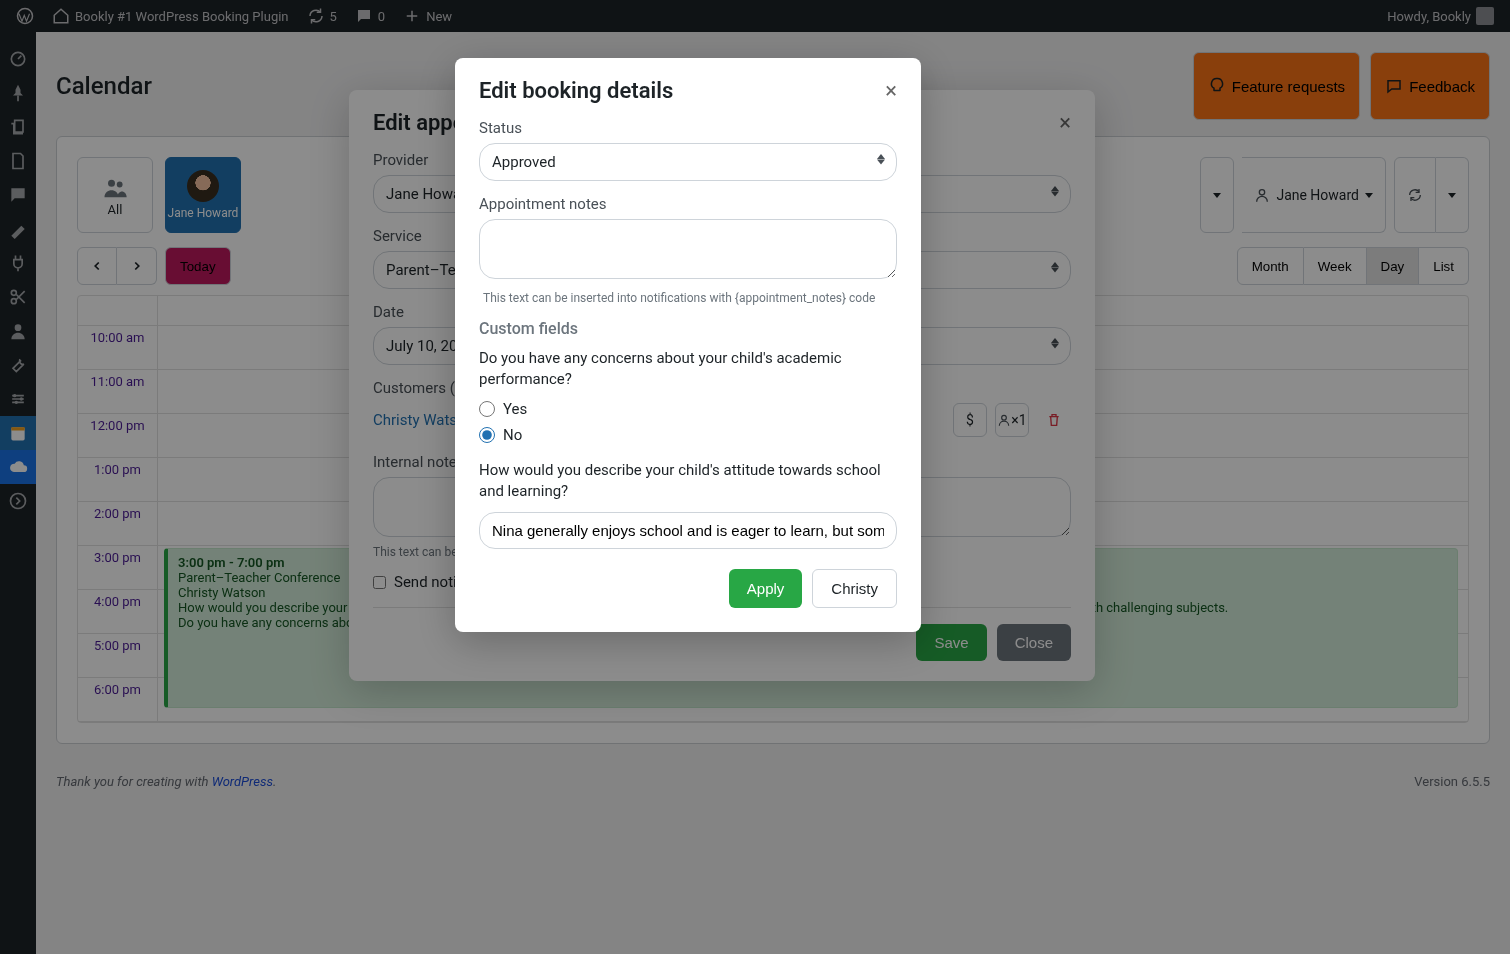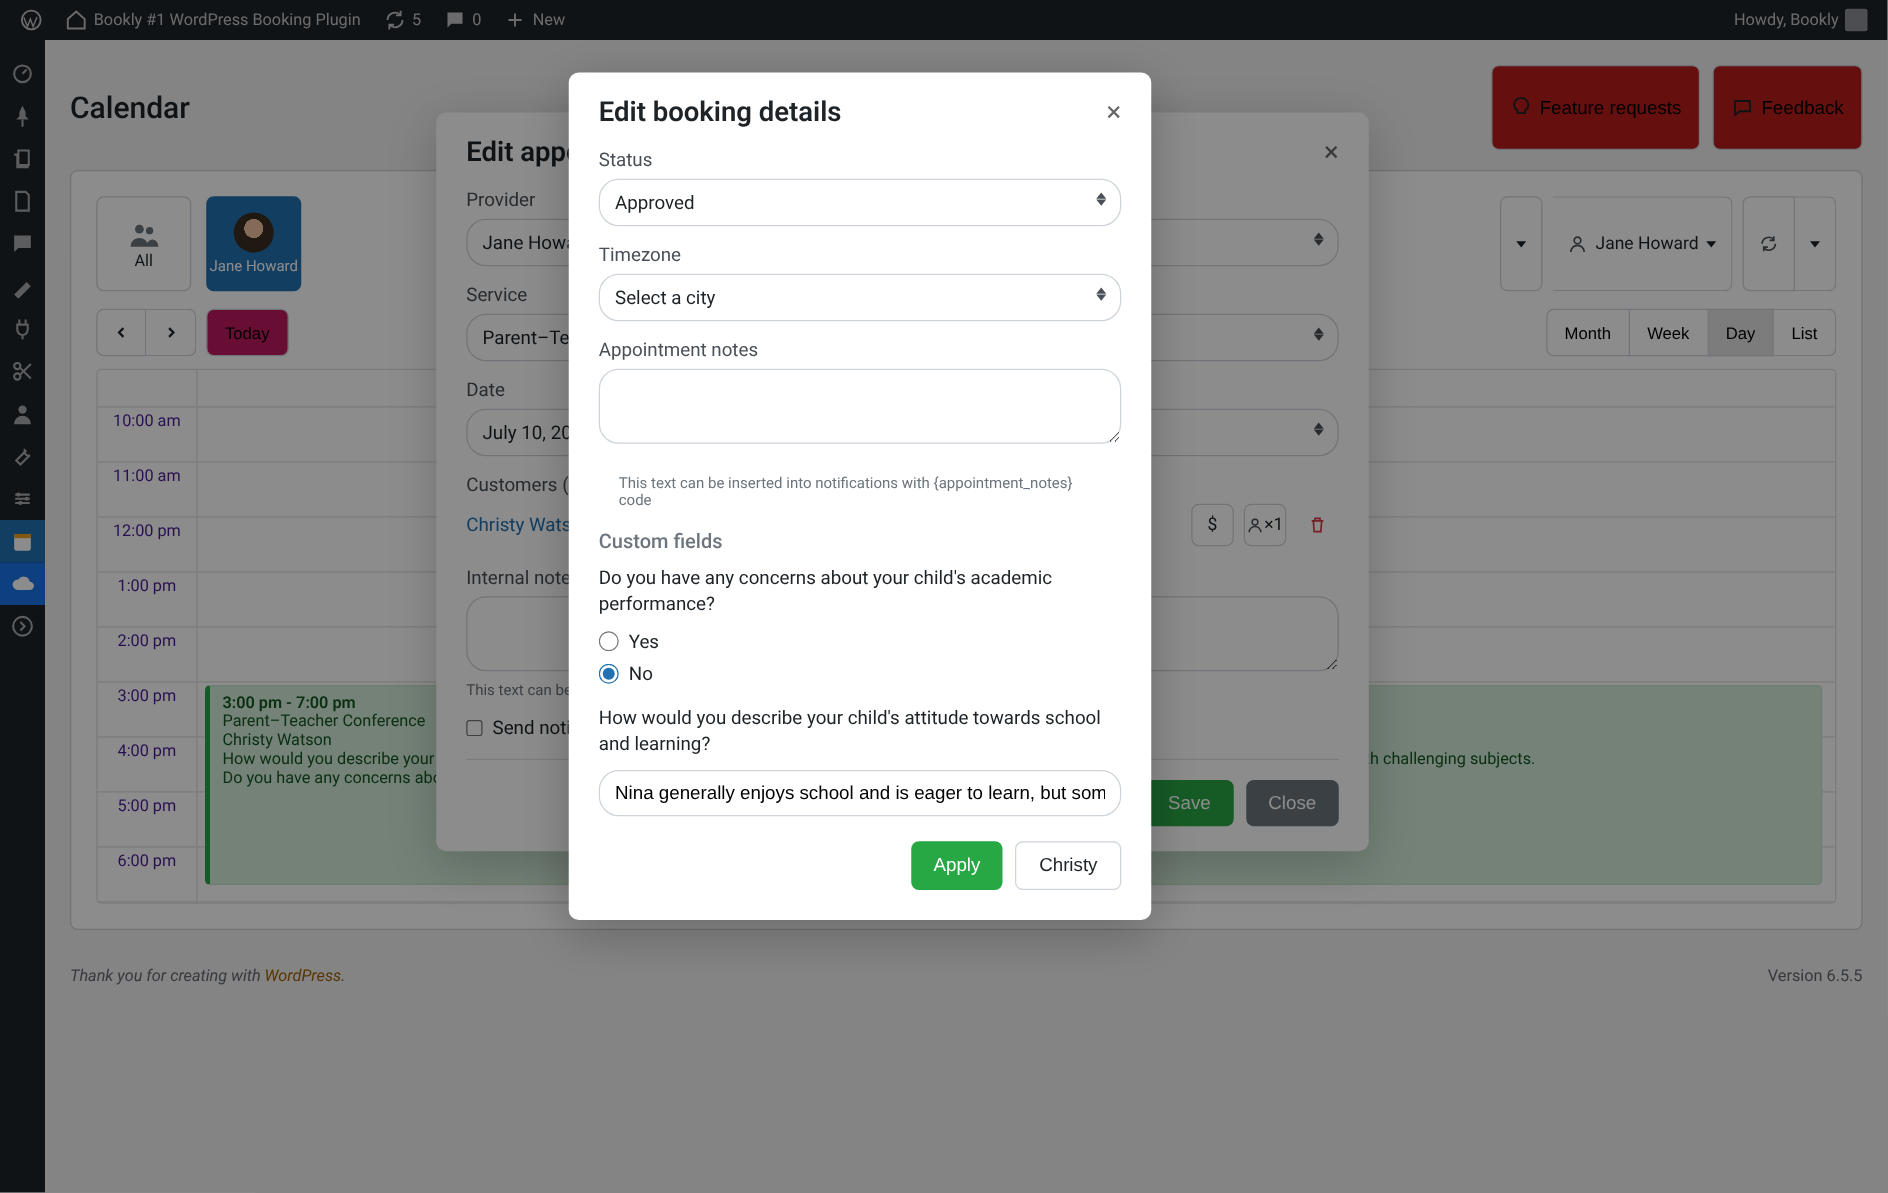--- a/index.html
+++ b/index.html
@@ -21,21 +21,21 @@
     .sidebar-item.active { background: #2271b1; }
     .sidebar-item.active svg { fill: #fff; }
     .sidebar-item.active-sub { background: #1a73e8; }
     .sidebar-item.active-sub svg { fill: #fff; }
     
     .content { flex: 1; padding: 20px; position: relative; overflow: auto; }
     
     .page-header { display: flex; justify-content: space-between; align-items: center; margin-bottom: 16px; }
     .page-title { font-size: 24px; font-weight: 500; }
     .header-buttons { display: flex; gap: 10px; }
-    .btn-outline { background: #b91c1c; border: 1px solid #ced4da; border-radius: 6px; padding: 24px 14px; font-size: 15px; display: flex; align-items: center; gap: 6px; cursor: pointer; }
+    .btn-outline { background: #f97316; border: 1px solid #ced4da; border-radius: 6px; padding: 24px 14px; font-size: 15px; display: flex; align-items: center; gap: 6px; cursor: pointer; }
     .btn-outline svg { width: 18px; height: 18px; fill: none; stroke: #1d2327; stroke-width: 2; }
     
     .calendar-card { background: #fff; border: 1px solid #ccd0d4; border-radius: 6px; padding: 20px; }
     .cal-toolbar { display: flex; justify-content: space-between; margin-bottom: 14px; }
     .staff-row { display: flex; gap: 12px; align-items: flex-start; }
     .staff-card { border: 1px solid #ced4da; border-radius: 6px; width: 76px; height: 76px; display: flex; flex-direction: column; align-items: center; justify-content: center; cursor: pointer; }
     .staff-card svg { width: 28px; height: 28px; fill: #6c757d; }
     .staff-card.active { background: #2271b1; border-color: #2271b1; color: #fff; font-size: 12px; }
     .staff-card.active .staff-avatar { width: 32px; height: 32px; border-radius: 50%; background: radial-gradient(circle at 50% 40%, #f4c2a0 30%, #3a2e1f 31%); margin-bottom: 4px; }
     
@@ -64,21 +64,21 @@
     .time-gutter-h { width: 80px; border-right: 1px solid #e0e0e0; }
     .time-col { flex: 1; }
     .time-body { position: relative; }
     .time-row { display: flex; height: 44px; border-bottom: 1px solid #e0e0e0; }
     .time-gutter { width: 80px; border-right: 1px solid #e0e0e0; display: flex; align-items: flex-start; justify-content: center; font-size: 13px; color: #4c1d95; padding-top: 4px; }
     .time-slot { flex: 1; }
     .event { position: absolute; left: 86px; right: 10px; background: #d4edda; border: 1px solid #c3e6cb; border-left: 4px solid #28a745; border-radius: 4px; padding: 6px 10px; font-size: 13px; color: #155724; overflow: hidden; }
     .event-time { font-weight: 600; }
     
     .footer { margin-top: 30px; display: flex; justify-content: space-between; font-size: 13px; color: #646970; }
-    .footer a { color: #a16207; text-decoration: none; }
+    .footer a { color: #1d4ed8; text-decoration: none; }
     .footer em { font-style: italic; }
     
     
     .overlay { position: fixed; inset: 0; background: rgba(0,0,0,0.45); z-index: 100; pointer-events: none; }
     
     
     .modal-appointment { position: absolute; left: 313px; top: 58px; width: 746px; background: #fff; border-radius: 8px; padding: 20px 24px; z-index: 50; box-shadow: 0 10px 40px rgba(0,0,0,0.2); }
     .modal-header { display: flex; justify-content: space-between; align-items: center; margin-bottom: 16px; }
     .modal-title { font-size: 22px; font-weight: 600; }
     .close-x { font-size: 22px; cursor: pointer; color: #666; }
@@ -444,29 +444,23 @@
     <div class="modal-title">Edit booking details</div>
     <div class="close-x">×</div>
   </div>
   <div class="mf">
     <label class="form-label">Status</label>
     <div class="select-arrows">
         <div class="form-control" style="margin-bottom:0">Approved</div>
       </div>
   </div>
   <div class="mf">
-    <label class="form-label">Timezone</label>
-    <div class="select-arrows">
-        <div class="form-control" style="margin-bottom:0">Select a city</div>
-      </div>
-  </div>
-  <div class="mf">
     <label class="form-label">Appointment notes</label>
     <textarea class="form-control" style="margin-bottom: 4px;"></textarea>
-    <div class="hint" style="margin:16px">This text can be inserted into notifications with {appointment_notes} code</div>
+    <div class="hint" style="margin:4px">This text can be inserted into notifications with {appointment_notes} code</div>
   </div>
   <div class="section-title">Custom fields</div>
   <div class="cf-label">Do you have any concerns about your child's academic performance?</div>
   <div class="radio-row">
       <input type="radio" name="q1" style="">
       <span>Yes</span>
     </div>
   <div class="radio-row" style="margin-bottom:16px">
       <input type="radio" name="q1" checked="" style="">
       <span>No</span>

